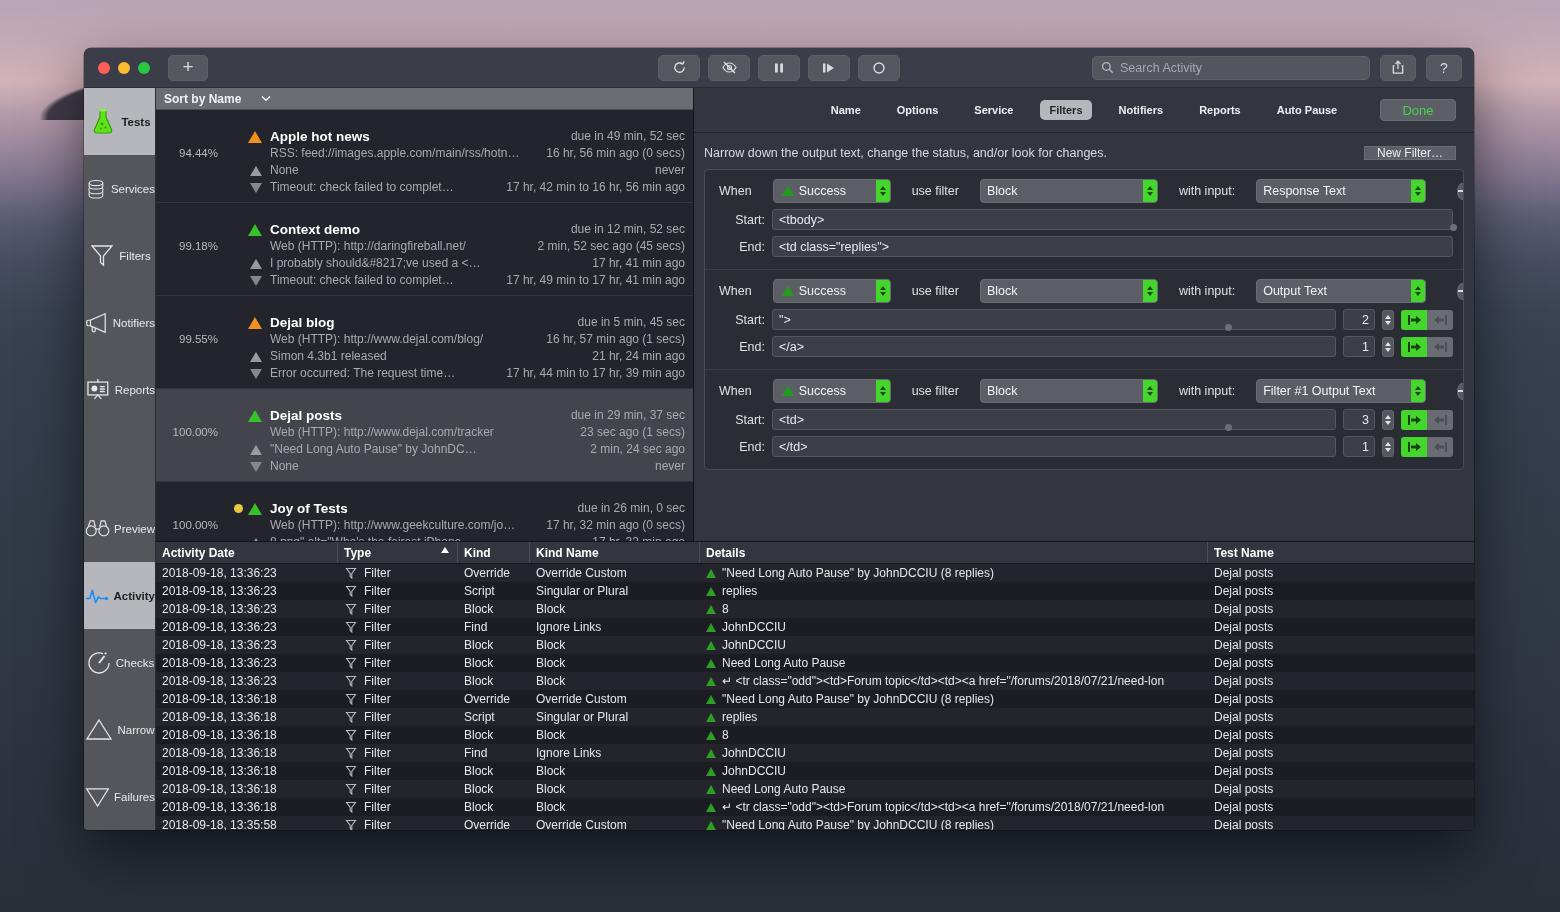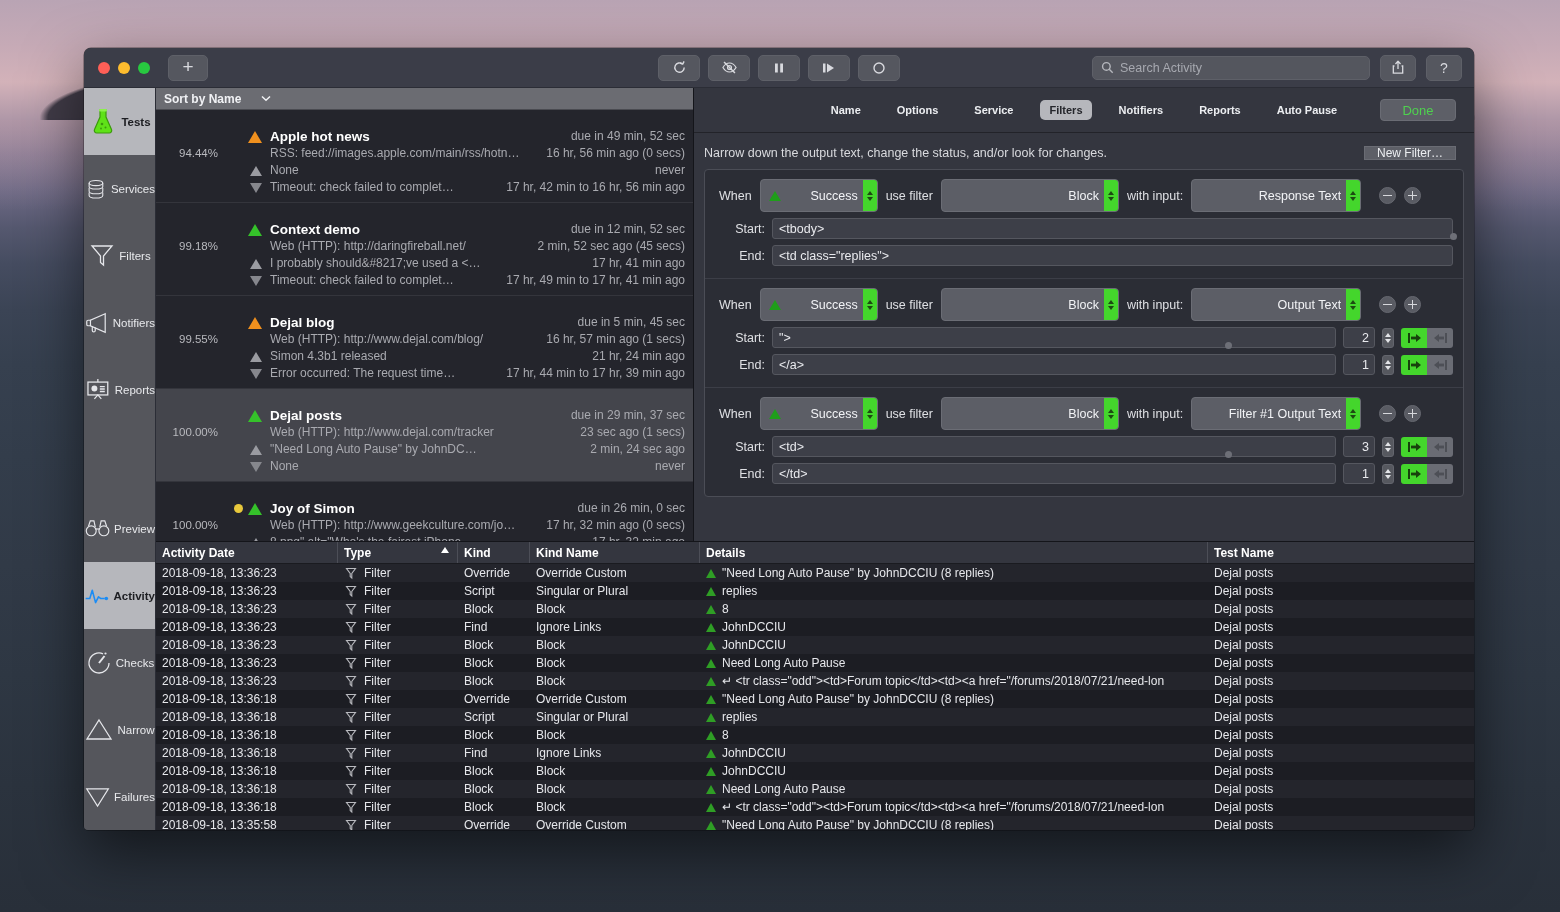--- a/index.html
+++ b/index.html
@@ -166,26 +166,26 @@
     margin-left:auto; height:14px; padding:0 12px; background:#5d5f67;
     border:.5px solid #6a6c74; border-radius:0; color:#eceef1; font-size:12px;
     display:flex;align-items:center; cursor:default;
   }
   #filters-box{
     margin:0 10px 6px 10px; background:#2b2d35;
     border:1px solid #4b4d56; border-radius:4px; overflow:hidden;
   }
   .filter-block{ padding:6px 0 9px 0; border-bottom:1px solid #3c3e47; }
   .filter-block:last-child{ border-bottom:none; }
-  .when-row{ display:flex; align-items:center; gap:8px; padding:3px 6px 3px 14px; }
+  .when-row{ display:flex; align-items:center; gap:21px; padding:3px 6px 3px 14px; }
   .lbl{ color:#dfe0e4; font-size:12.5px; white-space:nowrap;}
   .popup{
-    height:33px; background:#5c5e66; border:.5px solid #6b6d75; border-radius:4px;
+    height:24px; background:#5c5e66; border:.5px solid #6b6d75; border-radius:4px;
     display:flex; align-items:center; padding:0 0 0 6px; gap:5px;
-    color:#f2f3f6; font-size:12.5px; position:relative; cursor:default;text-align:right;
+    color:#f2f3f6; font-size:12.5px; position:relative; cursor:default;
   }
   .popup .ptxt{ flex:1; white-space:nowrap; overflow:hidden;}
   .stepper-green{
     width:14px; height:100%; background:#44d62c; border-radius:0 3px 3px 0;
     display:flex; flex-direction:column; align-items:center; justify-content:center;
     flex:0 0 14px;
   }
   .chev{ width:0;height:0;}
   .chev-u{ border-left:3.5px solid transparent;border-right:3.5px solid transparent;border-bottom:4px solid #1d4a12;}
   .chev-d{ border-left:3.5px solid transparent;border-right:3.5px solid transparent;border-top:4px solid #1d4a12;margin-top:2px;}
@@ -561,21 +561,21 @@
               </div>
             </div>
 
             <div class="test">
               <div class="trow">
                 <div class="pct"></div>
                 <div class="statusicons">
                   <div class="dot-y"></div>
                   <div class="tri tri-up-g"></div>
                 </div>
-                <span class="tname">Joy of Simon</span>
+                <span class="tname">Joy of Tests</span>
                 <span class="tright">due in 26 min, 0 sec</span>
               </div>
               <div class="trow">
                 <div class="pct">100.00%</div>
                 <div class="statusicons"></div>
                 <span class="tsub">Web (HTTP): http://www.geekculture.com/jo…</span>
                 <span class="tright">17 hr, 32 min ago (0 secs)</span>
               </div>
               <div class="trow">
                 <div class="pct"></div>

